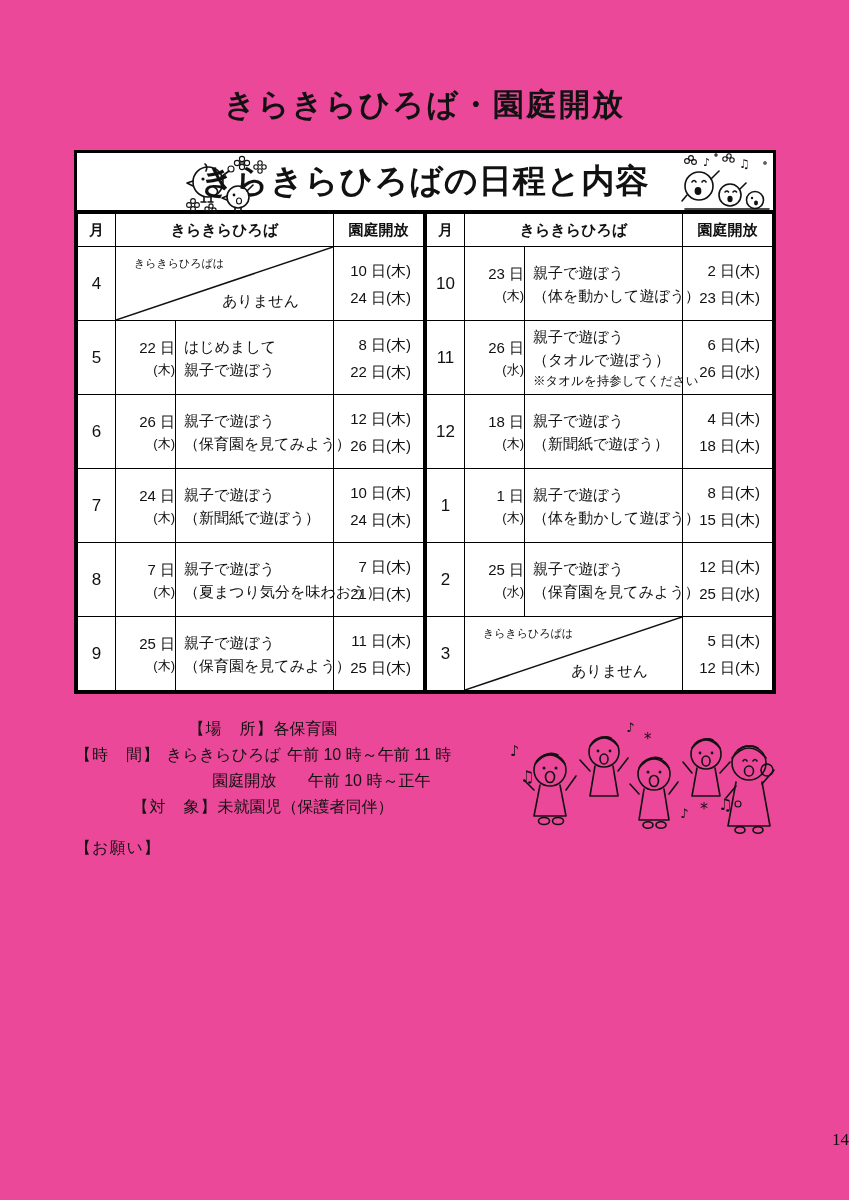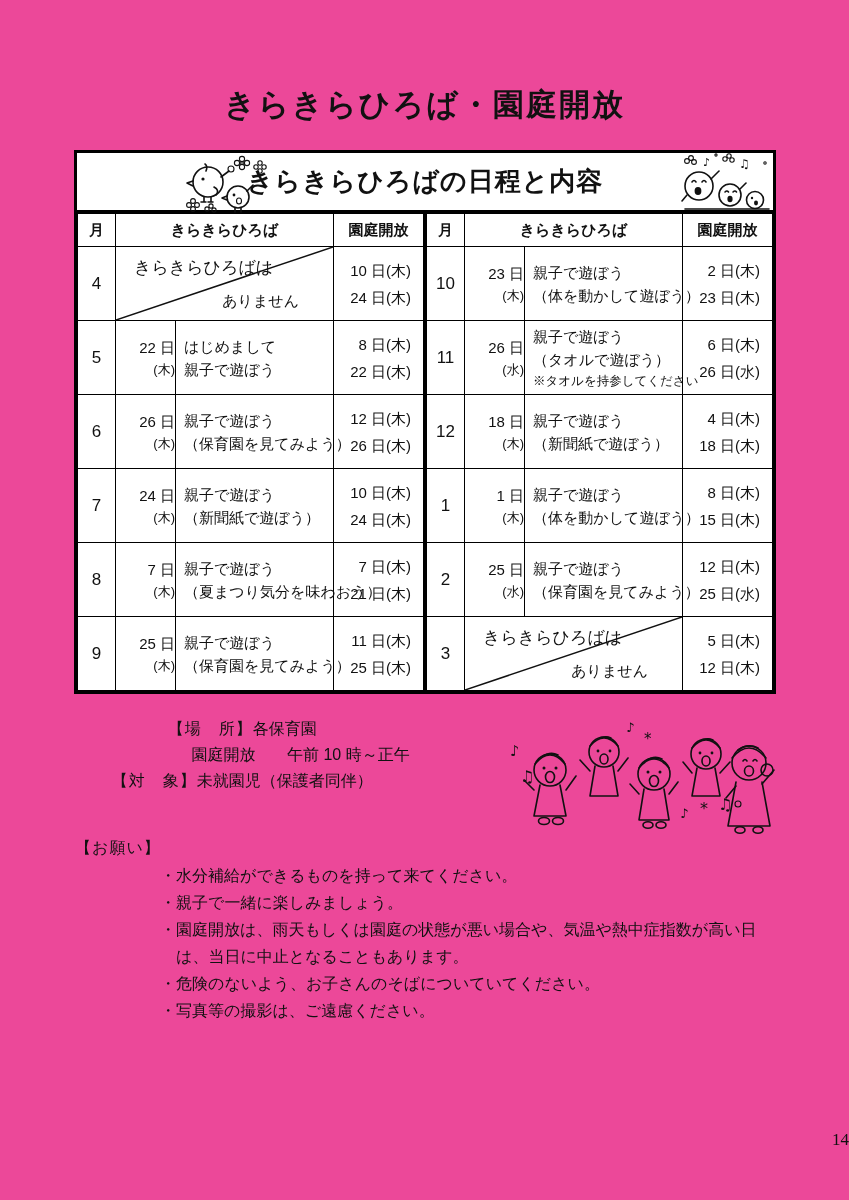--- a/index.html
+++ b/index.html
@@ -17,21 +17,21 @@
   }
   
   .schedule-box {
     position:absolute; left:74px; top:150px; width:702px;
     border:3px solid #000; background:#fff;
   }
   .box-header {
     position:relative; height:60px; border-bottom:3px solid #000;
     display:flex; align-items:center; justify-content:center;
   }
-  .box-header-title { font-size:26px; font-weight:bold; letter-spacing:1px; }
+  .box-header-title { font-size:33px; font-weight:bold; letter-spacing:1px; }
   .ill-left  { position:absolute; left:104px; top:2px; }
   .ill-right { position:absolute; right:2px; top:0px; }
   .tables-wrap { display:flex; }
   .center-divider { width:4px; background:#000; }
   table.sched { border-collapse:collapse; table-layout:fixed; width:346px; }
   .sched td, .sched th { border:1.5px solid #000; vertical-align:middle; }
   .sched tr.hdr { height:33px; }
   .sched tr.mrow { height:74px; }
   .sched th { font-size:15px; font-weight:bold; text-align:center; }
   td.month { text-align:center; font-size:17px; }
@@ -39,21 +39,21 @@
   .day-num { line-height:24px; }
   .day-week { line-height:20px; font-size:13px; }
   td.content { padding-left:8px; font-size:15px; }
   .cline { line-height:23px; white-space:nowrap; }
   .cline.note { font-size:12.5px; line-height:20px;text-align:right; }
   .cline:empty { display:none; }
   td.entei { text-align:right; padding-right:12px; font-size:15px; }
   .entei-line { line-height:27px; white-space:nowrap; }
   td.closed-cell { position:relative; }
   .diag-svg { position:absolute; left:0; top:0; width:100%; height:100%; }
-  .closed-top  { position:absolute; top:9px;  left:18px;  font-size:17px; white-space:nowrap;text-align:center; }
+  .closed-top  { position:absolute; top:9px;  left:18px;  font-size:11px; white-space:nowrap;text-align:center; }
   .closed-bottom { position:absolute; bottom:9px; right:34px; font-size:15px; white-space:nowrap; }
   
   col.c-month { width:38px; } col.c-day { width:60px; }
   col.c-content { width:158px; } col.c-entei { width:90px; }
   
   .info { position:absolute; left:75px; top:716px; font-size:16px; }
   .info-row { line-height:26px; white-space:nowrap;text-align:center; }
   .info-label { display:inline-block; width:85px; letter-spacing:1px; }
   .info-name { display:inline-block; width:127px; }
   .info-indent { display:inline-block; width:85px; }
@@ -377,20 +377,23 @@
           </td>
         </tr>
       </tbody>
         </table>
     </div>
   </div>
 
   <div class="info">
     <div class="info-row">
       <span class="info-label">【場　所】</span><span>各保育園</span>
+    </div>
+    <div class="info-row">
+      <span class="info-label">【時　間】</span><span class="info-name">きらきらひろば</span><span>午前 10 時～午前 11 時</span>
     </div>
     <div class="info-row">
       <span class="info-indent"></span><span class="info-name">園庭開放</span><span>午前 10 時～正午</span>
     </div>
     <div class="info-row">
       <span class="info-label">【対　象】</span><span>未就園児（保護者同伴）</span>
     </div>
   </div>
 
   <svg class="children-ill" width="275" height="128" viewBox="0 0 275 128">
@@ -454,23 +457,16 @@
       <ellipse cx="247" cy="63" rx="4.5" ry="5"></ellipse>
       <path d="M234,74 L226,118 L268,118 L260,74"></path>
       <path d="M260,76 L272,62 M234,78 L224,90"></path>
       <ellipse cx="238" cy="122" rx="5" ry="3.3"></ellipse>
         <ellipse cx="256" cy="122" rx="5" ry="3.3"></ellipse>
       <circle cx="236" cy="96" r="3" class="thin"></circle>
     </g>
   </svg>
 
   <div class="req-label">【お願い】</div>
-  <ul class="req-list">
-    <li class="req-item">・水分補給ができるものを持って来てください。</li>
-    <li class="req-item">・親子で一緒に楽しみましょう。</li>
-    <li class="req-item">・園庭開放は、雨天もしくは園庭の状態が悪い場合や、気温や熱中症指数が高い日は、当日に中止となることもあります。</li>
-    <li class="req-item">・危険のないよう、お子さんのそばについていてください。</li>
-    <li class="req-item">・写真等の撮影は、ご遠慮ください。</li>
-  </ul>
 
   <div class="page-num">14</div>
 
 </div>
 
 </body></html>

